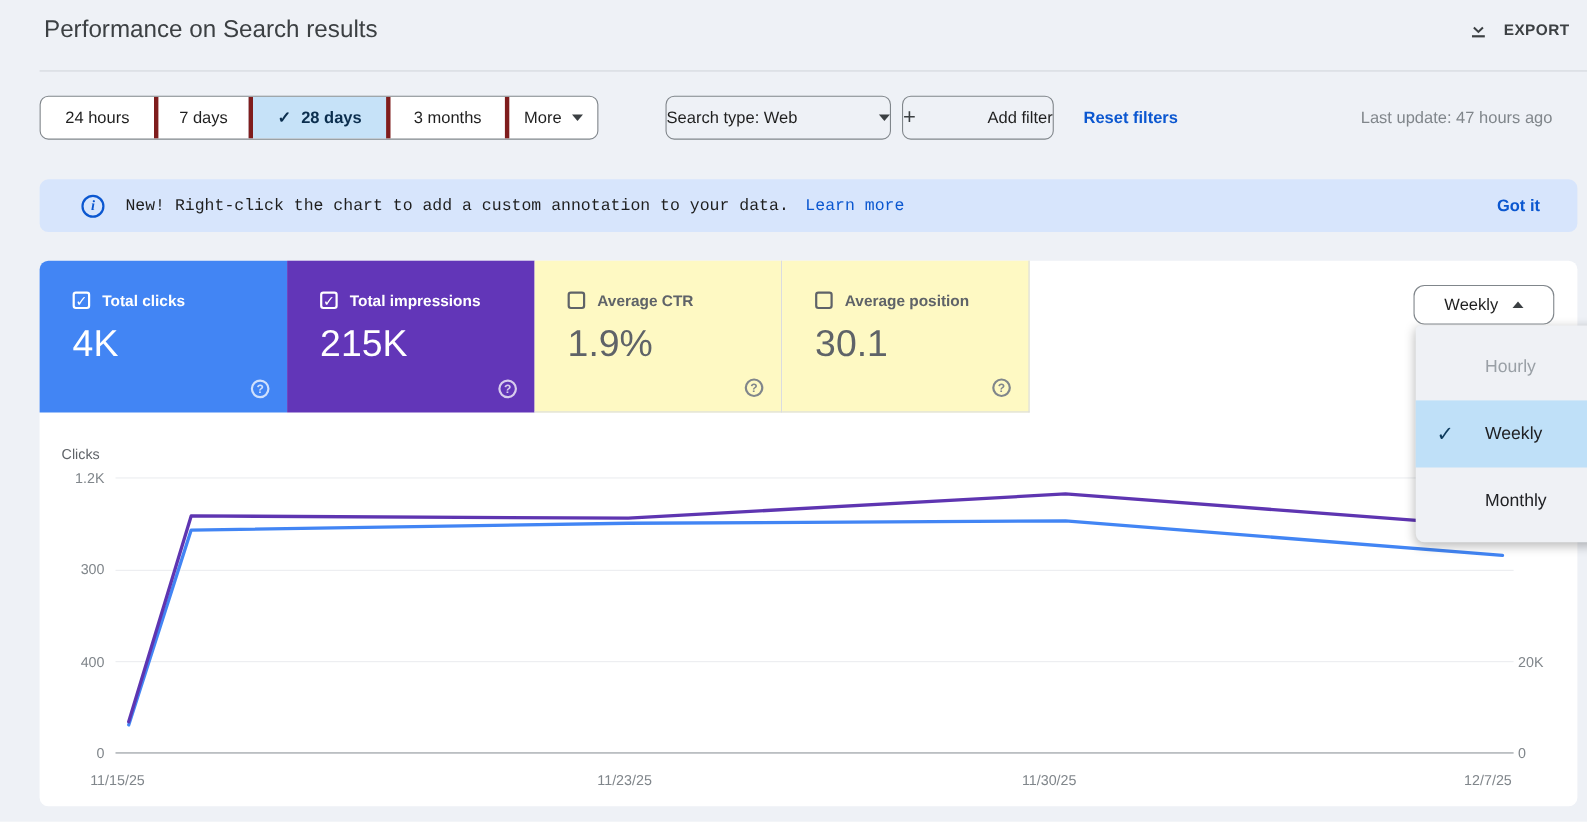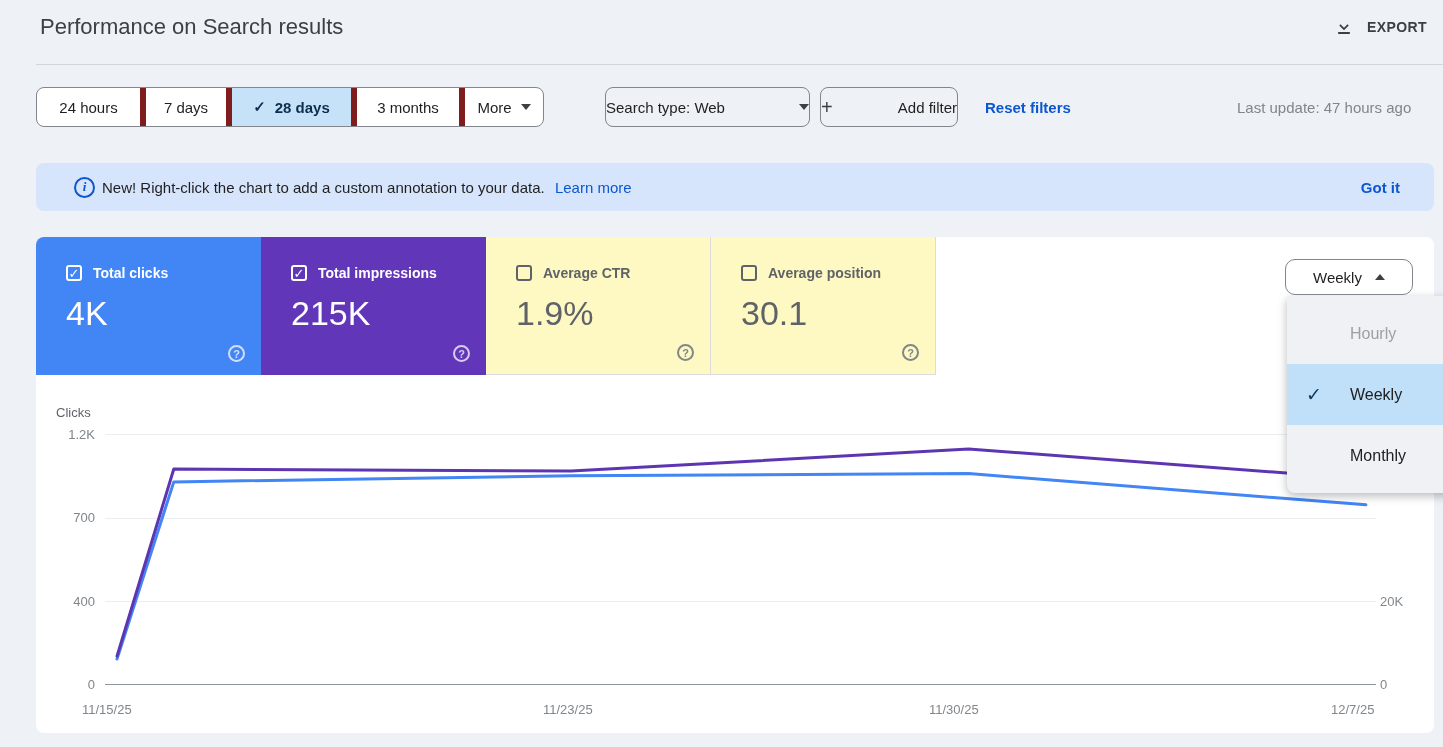--- a/index.html
+++ b/index.html
@@ -8,35 +8,35 @@
 
   
   .page-title { position:absolute; left:40px; top:14px; font-size:22px; color:#3c4043; }
   .export-btn { position:absolute; left:1334px; top:12px; height:30px; display:flex; align-items:center; gap:13px; cursor:pointer; }
   .export-btn .label { font-size:14px; font-weight:bold; letter-spacing:.4px; color:#3c4043; }
   .header-divider { position:absolute; left:36px; right:0; top:64px; height:1px; background:#d2d6db; }
 
   
   .seg-control { position:absolute; left:36px; top:87px; height:40px; display:flex; border:1px solid #80868b; border-radius:8px; overflow:hidden; background:#fff; }
   .seg { display:flex; align-items:center; justify-content:center; gap:9px; font-size:15px; color:#1f1f1f; cursor:pointer; }
-  .seg + .seg { border-left:6px solid #7f1d1d; }
+  .seg + .seg { border-left:4px solid #7f1d1d; }
   .seg.selected { background:#c6e2f8; color:#0b2e4e; font-weight:bold; }
   .chip { position:absolute; top:87px; height:40px; border:1px solid #80868b; border-radius:8px; background:transparent; display:flex; align-items:center; justify-content:space-between; gap:12px; font-size:15px; color:#1f1f1f; cursor:pointer; }
   .link { color:#0b57d0; font-size:15px; font-weight:bold; cursor:pointer; }
   .reset-link { position:absolute; left:985px; top:99px; }
   .last-update { position:absolute; left:1237px; top:99px; width:206px; overflow:hidden; white-space:nowrap; font-size:15px; color:#80868b; }
 
   .caret-down { width:0; height:0; border-left:5px solid transparent; border-right:5px solid transparent; border-top:6px solid #3c4043; }
   .caret-up { width:0; height:0; border-left:5px solid transparent; border-right:5px solid transparent; border-bottom:6px solid #3c4043; }
   .plus-glyph { font-size:20px; font-weight:normal; color:#3c4043; line-height:1; }
 
   
   .banner { position:absolute; left:36px; top:163px; width:1398px; height:48px; background:#d7e5fc; border-radius:8px; display:flex; align-items:center; }
   .info-icon { margin-left:38px; width:21px; height:21px; border:2px solid #0b57d0; border-radius:50%; color:#0b57d0; font-size:13px; font-weight:bold; display:flex; align-items:center; justify-content:center; font-family:"Liberation Serif", serif; font-style:italic; }
-  .banner-text { margin-left:7px; font-size:15px; color:#1f1f1f; }
+  .banner-text { margin-left:19px; font-size:15px; color:#1f1f1f;font-family:Liberation Mono, monospace; }
   .banner-text .link { margin-left:6px; font-weight:normal; }
   .got-it { margin-left:auto; margin-right:34px; font-size:15px; font-weight:bold; color:#0b57d0; cursor:pointer; }
 
   
   .panel { position:absolute; left:36px; top:237px; width:1398px; height:496px; background:#fff; border-radius:8px; }
 
   
   .card { position:absolute; top:0; width:225px; height:138px; padding:28px 0 0 30px; cursor:pointer; }
   .card .head { display:flex; align-items:center; gap:11px; }
   .card .cb { width:16px; height:16px; border-radius:3px; display:flex; align-items:center; justify-content:center; font-size:13px; line-height:1; }
@@ -166,21 +166,21 @@
       <span class="cb"></span>
       <span class="label">Average position</span>
     </div>
     <div class="value">30.1</div>
     <span class="help">?</span>
   </div>
 </div>
 
 <div class="axis-title">Clicks</div>
 <div class="ytick l1200">1.2K</div>
-<div class="ytick l800">700</div>
+<div class="ytick l800">300</div>
 <div class="ytick l400">400</div>
 <div class="ytick l0">0</div>
 
 <div class="gridline g1200"></div>
 <div class="gridline g800"></div>
 <div class="gridline g400"></div>
 <div class="gridline gzero"></div>
 
 <div class="rtick r20k">20K</div>
 <div class="rtick r0">0</div>

